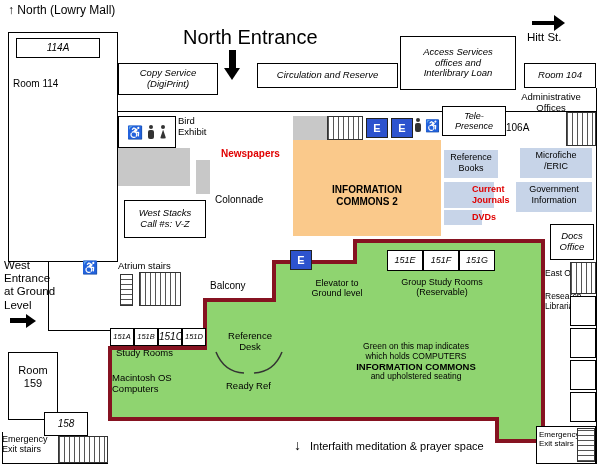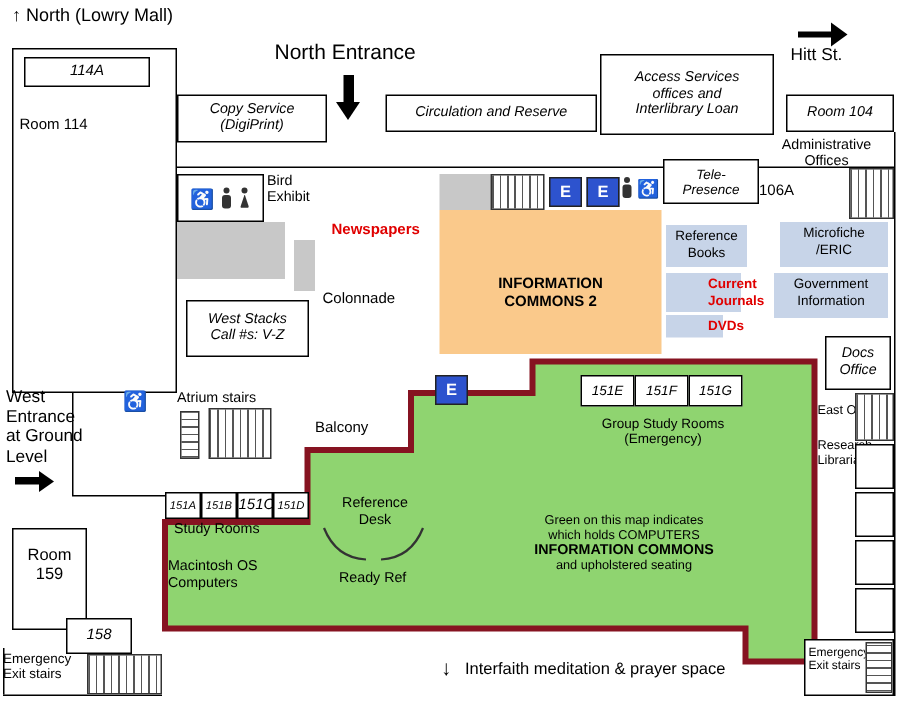--- a/index.html
+++ b/index.html
@@ -30,21 +30,21 @@
 </style>
 </head>
 <body>
 
 <div class="map">
 
   <div class="lbl" style="left:8px;top:4px;font-size:12px">
     <span style="font-weight:bold">↑</span>
     <span>North (Lowry Mall)</span>
   </div>
-  <div class="lbl" style="left:183px;top:26px;font-size:14px">North Entrance</div>
+  <div class="lbl" style="left:183px;top:26px;font-size:20px">North Entrance</div>
   <div class="abs" style="left:229px;top:50px;width:7px;height:18px;background:#000"></div>
   <div class="abs" style="left:224px;top:68px;width:0;height:0;border-left:8px solid transparent;border-right:8px solid transparent;border-top:12px solid #000"></div>
 
   <div class="abs" style="left:532px;top:21px;width:22px;height:4px;background:#000"></div>
   <div class="abs" style="left:554px;top:15px;width:0;height:0;border-top:8px solid transparent;border-bottom:8px solid transparent;border-left:11px solid #000"></div>
   <div class="lbl" style="left:527px;top:31px;font-size:11.5px">Hitt St.</div>
 
   <div class="wall" style="left:118px;top:111px;width:478px;height:1px"></div>
   <div class="wall" style="left:596px;top:88px;width:1px;height:376px"></div>
   <div class="wall" style="left:2px;top:463px;width:106px;height:1px"></div>
@@ -155,33 +155,37 @@
   <div class="stairs-v" style="left:139px;top:272px;width:42px;height:34px"></div>
   <div class="lbl" style="left:210px;top:280px">Balcony</div>
 
   <svg class="abs" style="left:0;top:0" width="600" height="467" viewBox="0 0 600 467">
     <polygon points="355,241 543,241 543,441 497,441 497,419 110,419 110,348 205,348 205,300 274,300 274,262 355,262" fill="#8FD470" stroke="#861321" stroke-width="4" stroke-linejoin="miter"></polygon>
     <path d="M216,352 Q224,372 244,373" fill="none" stroke="#333" stroke-width="1.5"></path>
     <path d="M282,352 Q274,372 254,373" fill="none" stroke="#333" stroke-width="1.5"></path>
   </svg>
 
   <div class="ebox" style="left:290px;top:250px">E</div>
+  <div class="lbl c" style="left:300px;top:278px;width:74px;font-size:9px">
+    <div>Elevator to</div>
+    <div>Ground level</div>
+  </div>
 
   <div class="box cbox" style="left:387px;top:250px;width:36px;height:21px;font-size:9px">
     <div>151E</div>
   </div>
   <div class="box cbox" style="left:423px;top:250px;width:36px;height:21px;font-size:9px">
     <div>151F</div>
   </div>
   <div class="box cbox" style="left:459px;top:250px;width:36px;height:21px;font-size:9px">
     <div>151G</div>
   </div>
   <div class="lbl c" style="left:388px;top:277px;width:108px;font-size:9px">
     <div>Group Study Rooms</div>
-    <div>(Emergency)</div>
+    <div>(Reservable)</div>
   </div>
 
   <div class="box cbox" style="left:110px;top:328px;width:24px;height:18px;font-size:7.5px">
     <div>151A</div>
   </div>
   <div class="box cbox" style="left:134px;top:328px;width:24px;height:18px;font-size:7.5px">
     <div>151B</div>
   </div>
   <div class="box cbox" style="left:158px;top:328px;width:24px;height:18px;font-size:10px">
     <div>151C</div>

